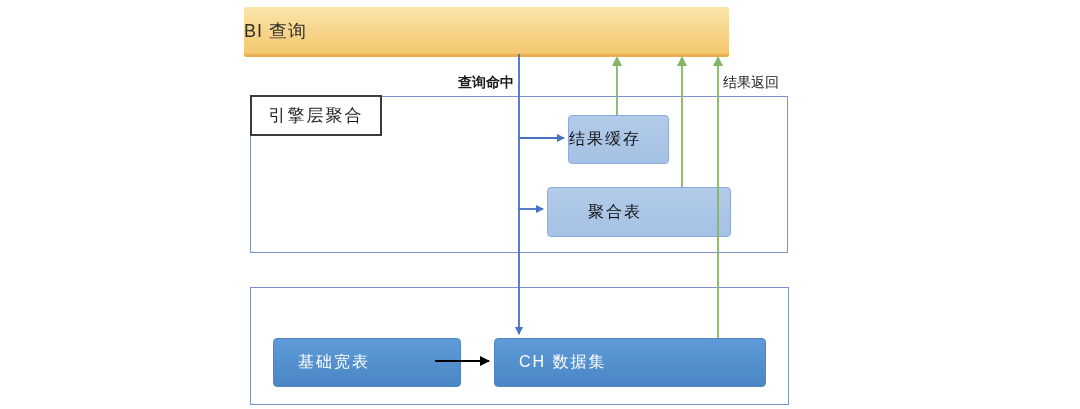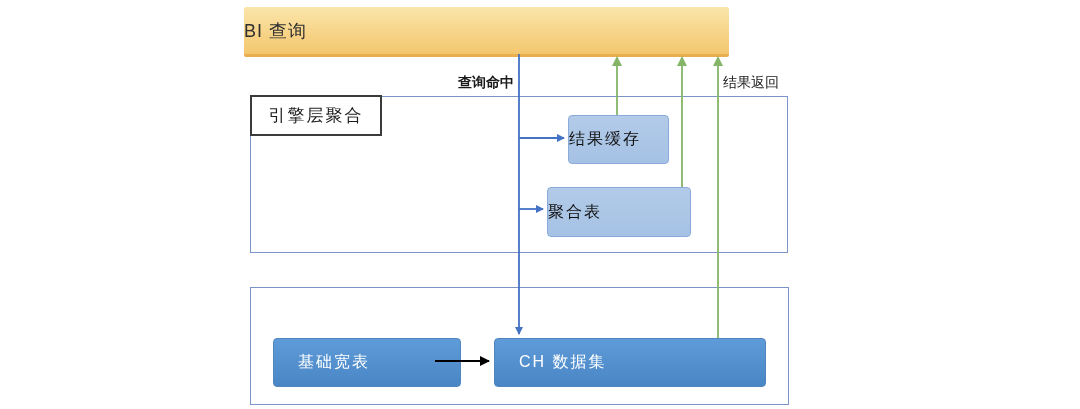--- a/index.html
+++ b/index.html
@@ -70,21 +70,21 @@
     border: 1px solid #8aabd9;
     color: #111111;
   }
   .node-dark {
     background: linear-gradient(180deg, #5e9bd8 0%, #4a86c5 100%);
     border: 1px solid #4e86bd;
     color: #ffffff;
     padding-left: 24px;
   }
   .node-result-cache { left: 568px; top: 115px; width: 99px;  height: 47px; }
-  .node-agg-table    { left: 547px; top: 187px; width: 142px; height: 48px; }
+  .node-agg-table    { left: 547px; top: 187px; width: 142px; height: 48px; padding-left: 40px; }
   .node-base-table   { left: 273px; top: 338px; width: 162px; height: 47px; }
   .node-ch-dataset   { left: 494px; top: 338px; width: 246px; height: 47px; }
   
   .edge-label {
     position: absolute;
     font-size: 14px;
     color: #1a1a1a;
     z-index: 3;
     white-space: nowrap;
   }

